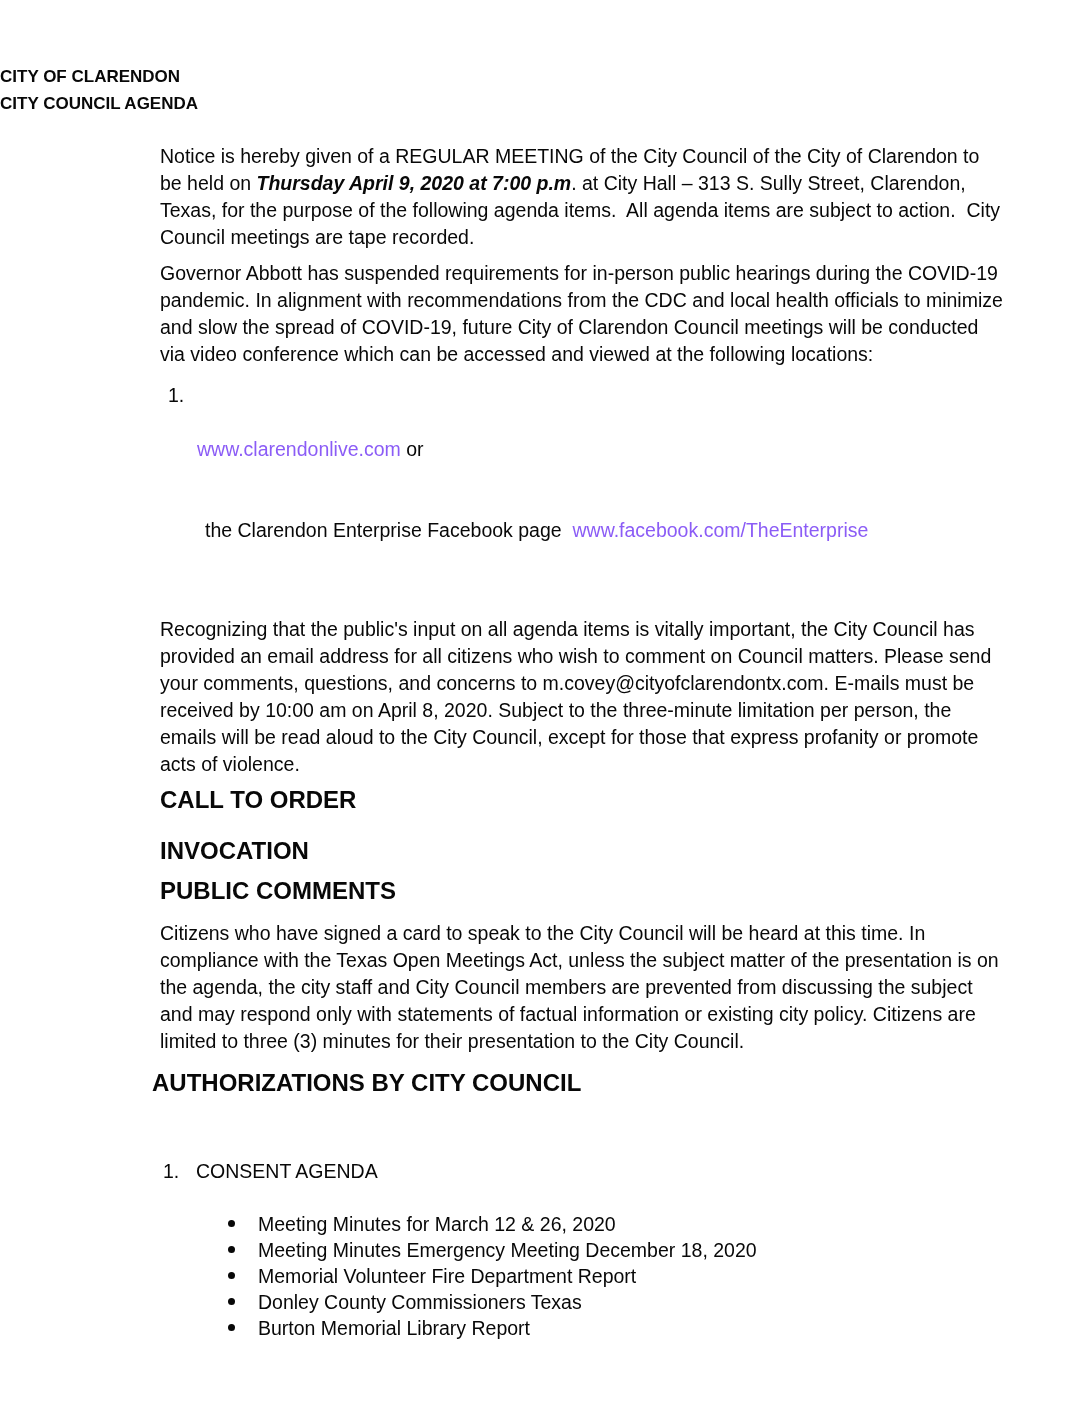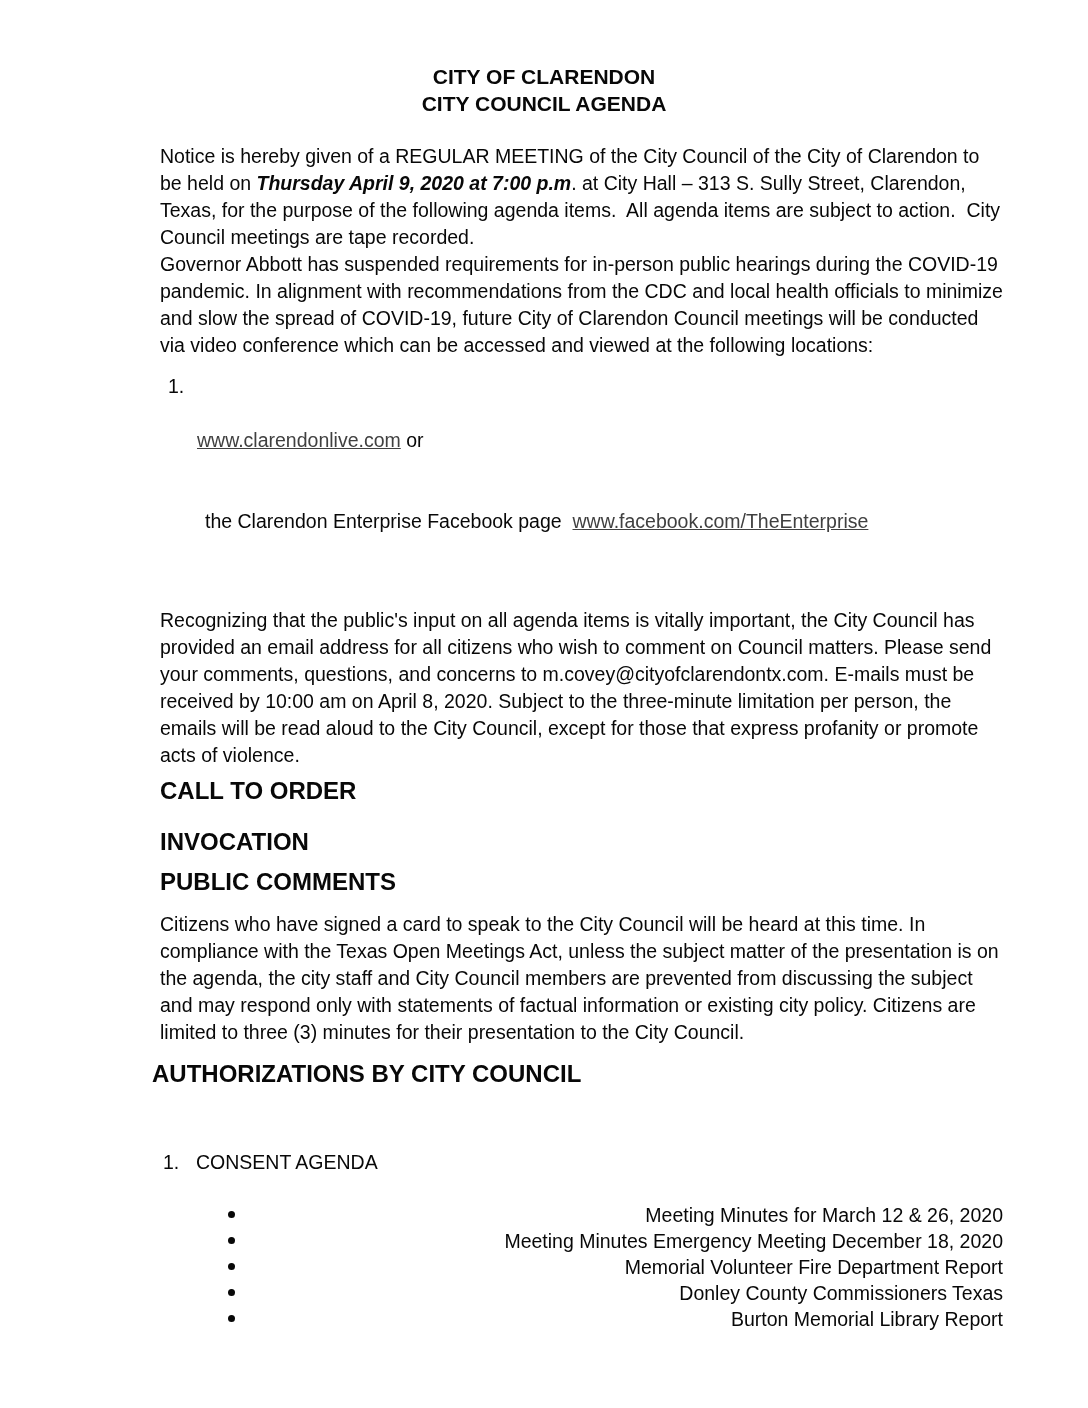--- a/index.html
+++ b/index.html
@@ -12,72 +12,69 @@
     box-sizing: border-box;
     padding: 63px 85px 0 160px;
     font-family: "Liberation Sans", sans-serif;
     font-size: 19.5px;
     line-height: 27px;
     color: #080808;
     overflow: hidden;
   }
   .title {
     margin: 0 -85px 26px -160px;
-    text-align: center;
     font-weight: bold;
-    font-size: 21px;
+    font-size: 17px;
     line-height: 27px;
   }
   .para {
     margin: 0;
     white-space: pre-wrap;
   }
   .bi { font-weight: bold; font-style: italic; }
   .heading {
     margin: 0;
     font-size: 24px;
     font-weight: bold;
     line-height: 27px;
   }
   .auth { margin-left: -8px; }
   .link {
-    color: #404040;
-    text-decoration: underline;
+    color: #8b5cf6;
     cursor: pointer;
   }
   .numitem { display: flex; align-items: flex-start; }
   .numitem .num { flex: 0 0 27px; margin-left: 8px; }
   .numbody { flex: 1; white-space: pre-wrap; }
   .sline2 { margin-left: 2px; }
   .sline3 { margin-left: 10px; }
   .consent .num { flex: 0 0 33px; margin-left: 3px; }
   .bullets {
     list-style: none;
     margin: 0;
     padding: 0;
   }
   .bullets li {
     position: relative;
     padding-left: 98px;
     line-height: 26px;
-    text-align: right;
   }
   .bullets li::before {
     content: "";
     position: absolute;
     left: 68px;
     top: 9px;
     width: 7px;
     height: 7px;
     border-radius: 50%;
     background: #080808;
   }
   
   .mb-title { margin-bottom: 26px; }
-  .mb-notice { }
+  .mb-notice { margin-bottom: 9px; }
   .mb-covid { margin-bottom: 14px; }
   .mb-stream { margin-bottom: 18px; }
   .mb-email { margin-bottom: 8px; }
   .mb-call { margin-bottom: 24px; }
   .mb-invocation { margin-bottom: 13px; }
   .mb-public { margin-bottom: 16px; }
   .mb-citizens { margin-bottom: 14px; }
   .mb-auth { margin-bottom: 62px; }
   .mb-consent { margin-bottom: 26px; }
 </style>

